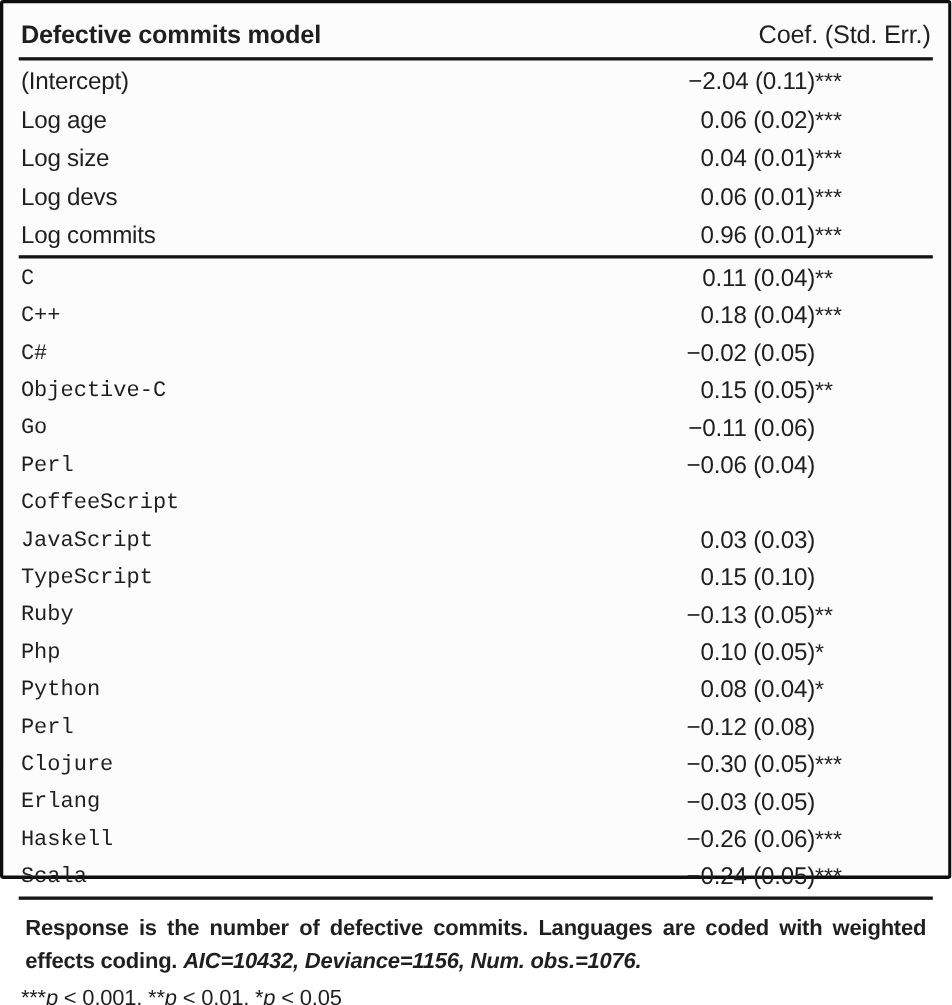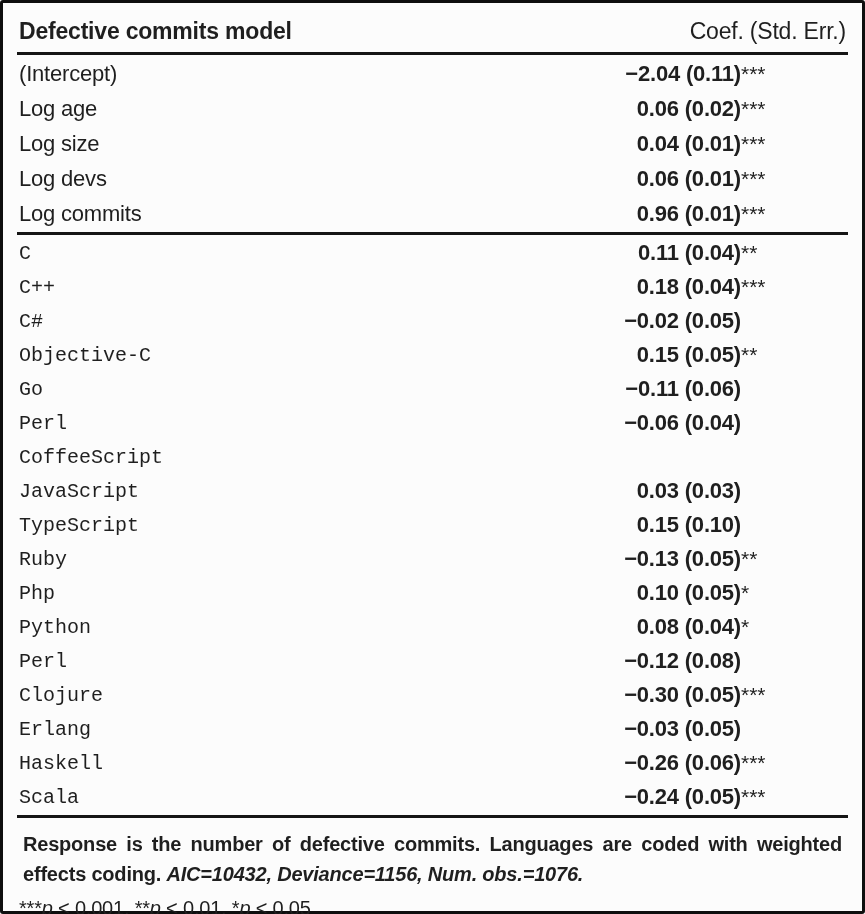--- a/index.html
+++ b/index.html
@@ -6,21 +6,21 @@
     margin: 0;
     padding: 0;
     background: #ffffff;
     width: 865px;
     height: 914px;
     overflow: hidden;
   }
   .frame {
     box-sizing: border-box;
     width: 865px;
-    height: 914px;
+    height: 799px;
     border: 3px solid #0e0e0e;
     border-radius: 3px;
     background: #fcfcfc;
     padding: 0 14px;
     font-family: "Liberation Sans", sans-serif;
     color: #1f1f1f;
   }
   
   .thead {
     display: flex;
@@ -69,21 +69,20 @@
     width: 233px;
     display: flex;
     align-items: baseline;
   }
   .row .val {
     flex: 1;
     text-align: right;
     font-size: 22px;
     letter-spacing: -0.2px;
     white-space: nowrap;
-    font-weight: bold;
   }
   .row .stars {
     width: 105px;
     font-size: 21px;
     text-align: left;
     white-space: nowrap;
   }
   
   .tfoot {
     border-top: 3px solid #151515;

